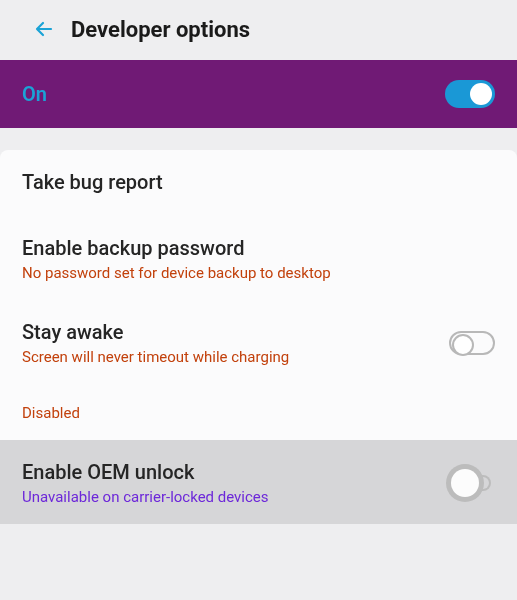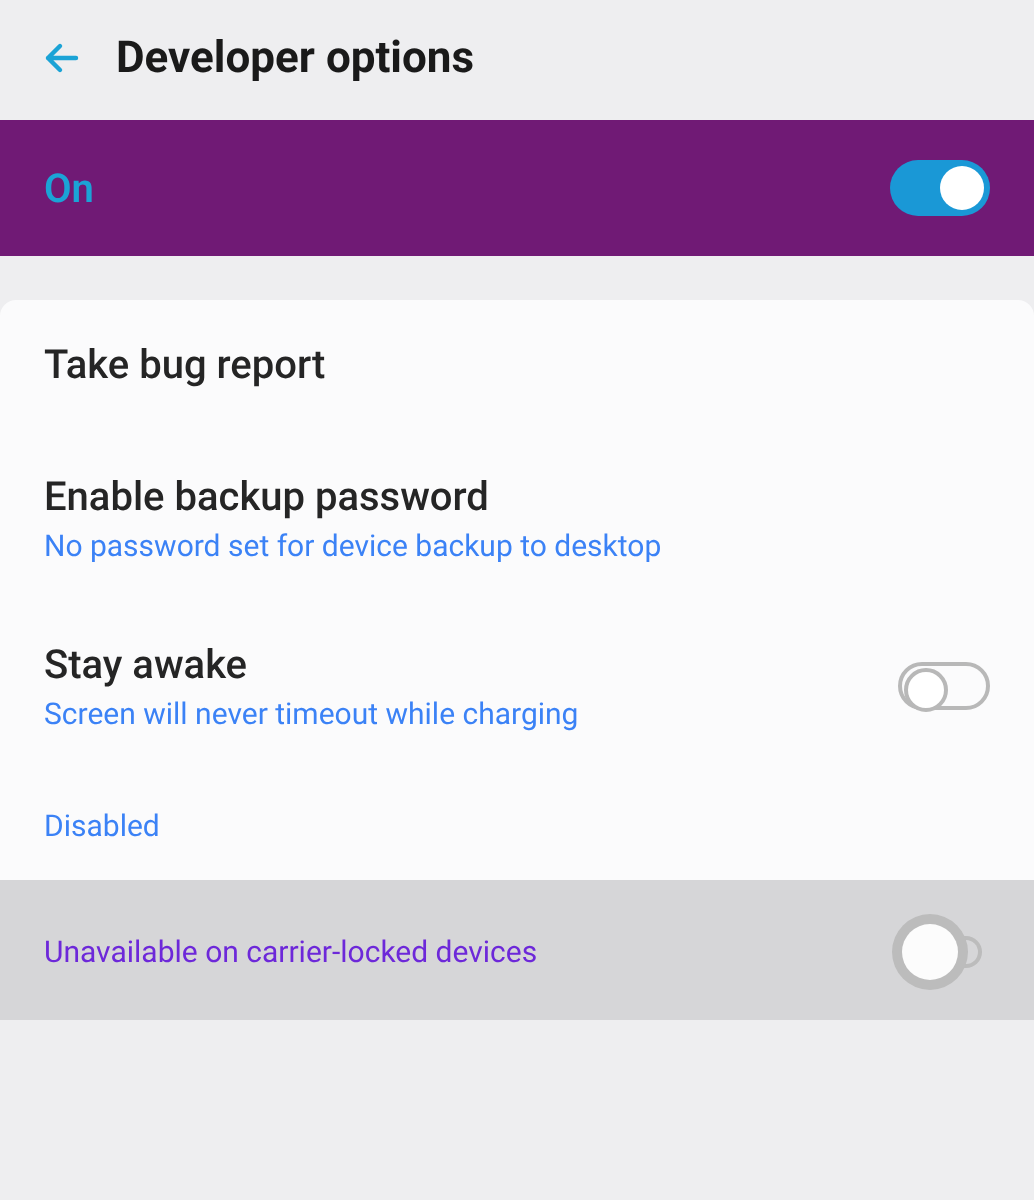--- a/index.html
+++ b/index.html
@@ -9,20 +9,21 @@
       background: #eeeef0;
       font-family: -apple-system, BlinkMacSystemFont, "Segoe UI", Roboto, Arial, sans-serif;
       overflow: hidden;
       color: #1a1a1a;
     }
     .header {
       display: flex;
       align-items: center;
       padding: 16px 18px 18px 18px;
       gap: 14px;
+      margin-left: 13px;
     }
     .back-arrow {
       width: 26px;
       height: 26px;
       display: flex;
       align-items: center;
       justify-content: center;
       cursor: pointer;
     }
     .header-title {
@@ -124,21 +125,21 @@
       flex: 1;
     }
     .item-title {
       font-size: 20px;
       font-weight: 500;
       color: #252525;
       margin-bottom: 4px;
     }
     .item-sub {
       font-size: 15px;
-      color: #3b82f6;
+      color: #c2410c;
       font-weight: 400;
     }
     .item-selected {
       background: #d6d6d8;
     }
     .item-selected .item-sub {
       color: #6d28d9;
     }
   </style>
 </head>
@@ -182,20 +183,21 @@
   </div>
 
   <div class="item">
     <div class="item-text">
       <div class="item-sub">Disabled</div>
     </div>
   </div>
 
   <div class="item item-selected">
     <div class="item-text">
+      <div class="item-title">Enable OEM unlock</div>
       <div class="item-sub">Unavailable on carrier-locked devices</div>
     </div>
     <div class="switch-off-disabled">
       <div class="track-end"></div>
       <div class="knob"></div>
     </div>
   </div>
 
 </div>
 

